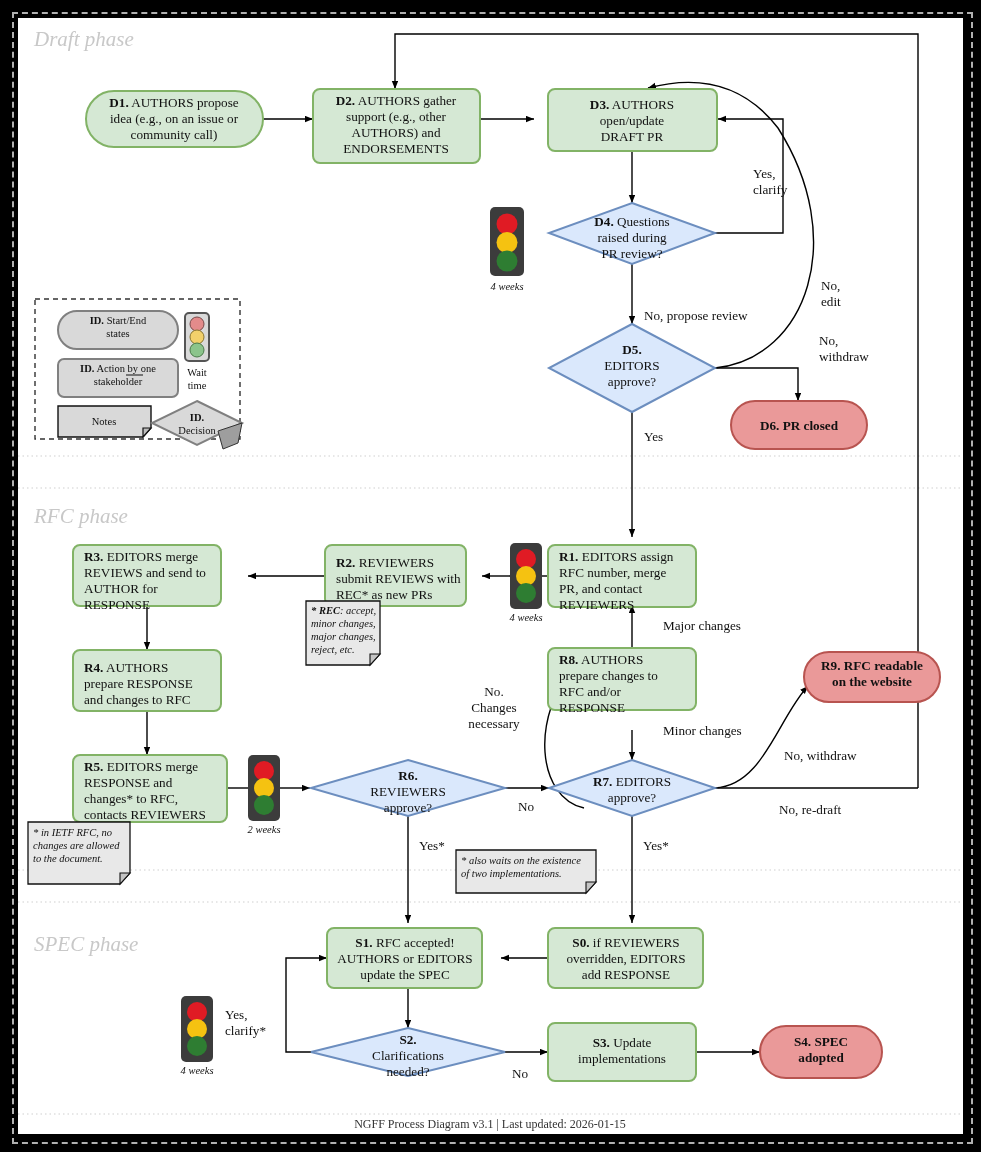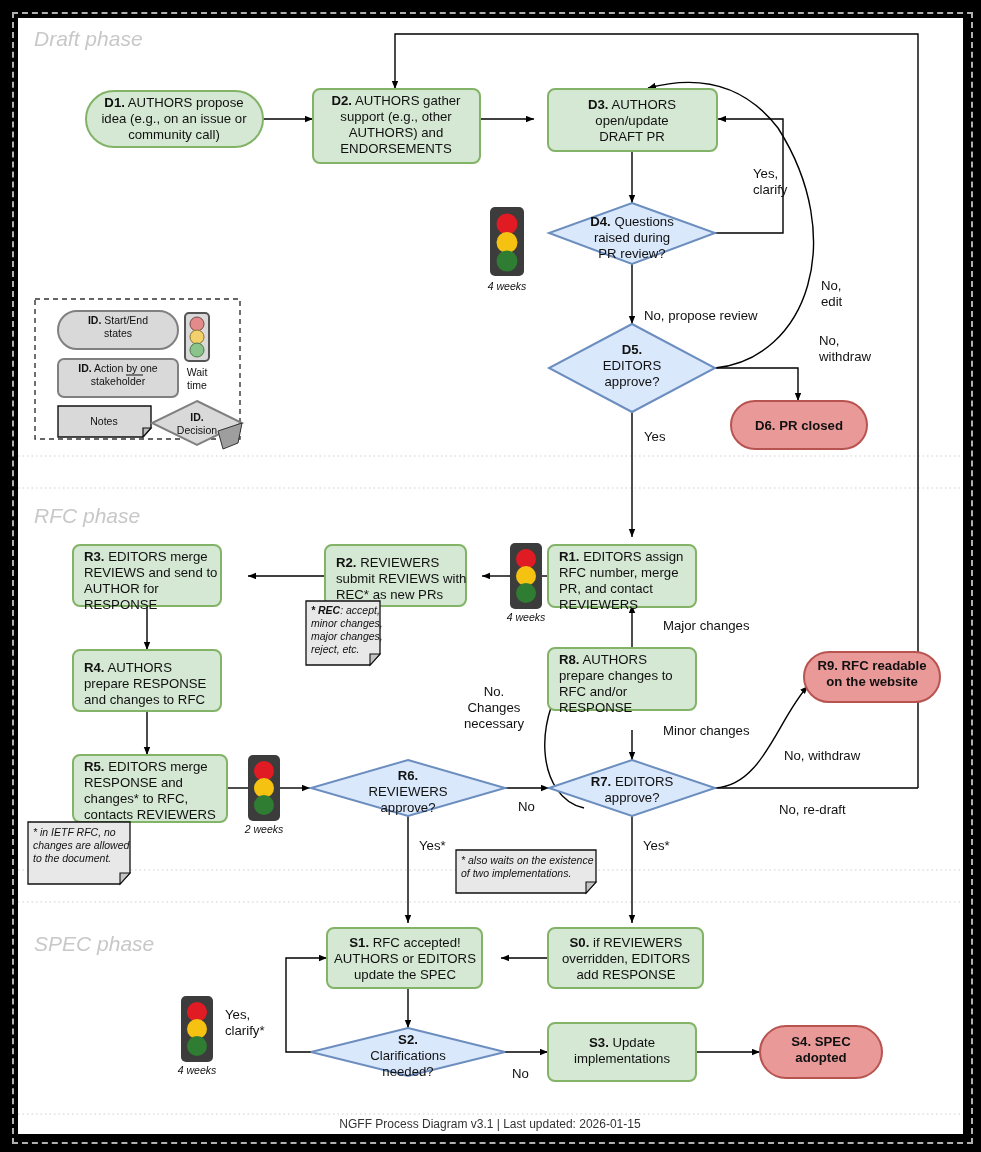--- a/index.html
+++ b/index.html
@@ -1,17 +1,17 @@
 <!DOCTYPE html>
 <html><head>
 <meta charset="utf-8">
 <style>
   html,body{margin:0;padding:0;background:#000;}
   #root{position:relative;width:981px;height:1152px;background:#000;overflow:hidden;
-        font-family:Liberation Sans, sans-serif;}
+        font-family:Liberation Serif, serif;}
   #canvas{position:absolute;left:18px;top:18px;width:945px;height:1116px;background:#fff;}
   #selection{position:absolute;left:12px;top:12px;width:957px;height:1128px;
              border:2px dashed #b0b0b0;pointer-events:none;}
   svg{position:absolute;left:0;top:0;}
   .phase-label{font-style:italic;font-size:21px;fill:#c8c8c8;}
   .node-text{font-size:13.2px;fill:#111;}
   .node-text tspan.b{font-weight:bold;}
   .edge-label{font-size:13.2px;fill:#111;}
   .note-text{font-size:10.5px;fill:#111;font-style:italic;}
   .note-text tspan.b{font-weight:bold;font-style:italic;}

